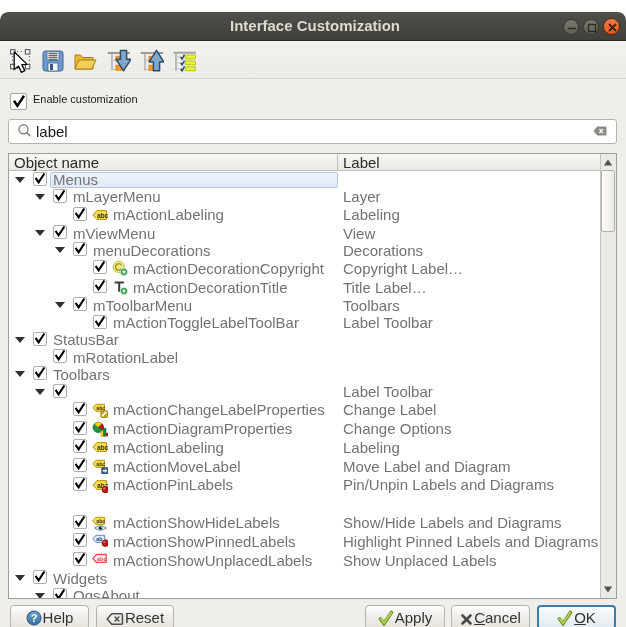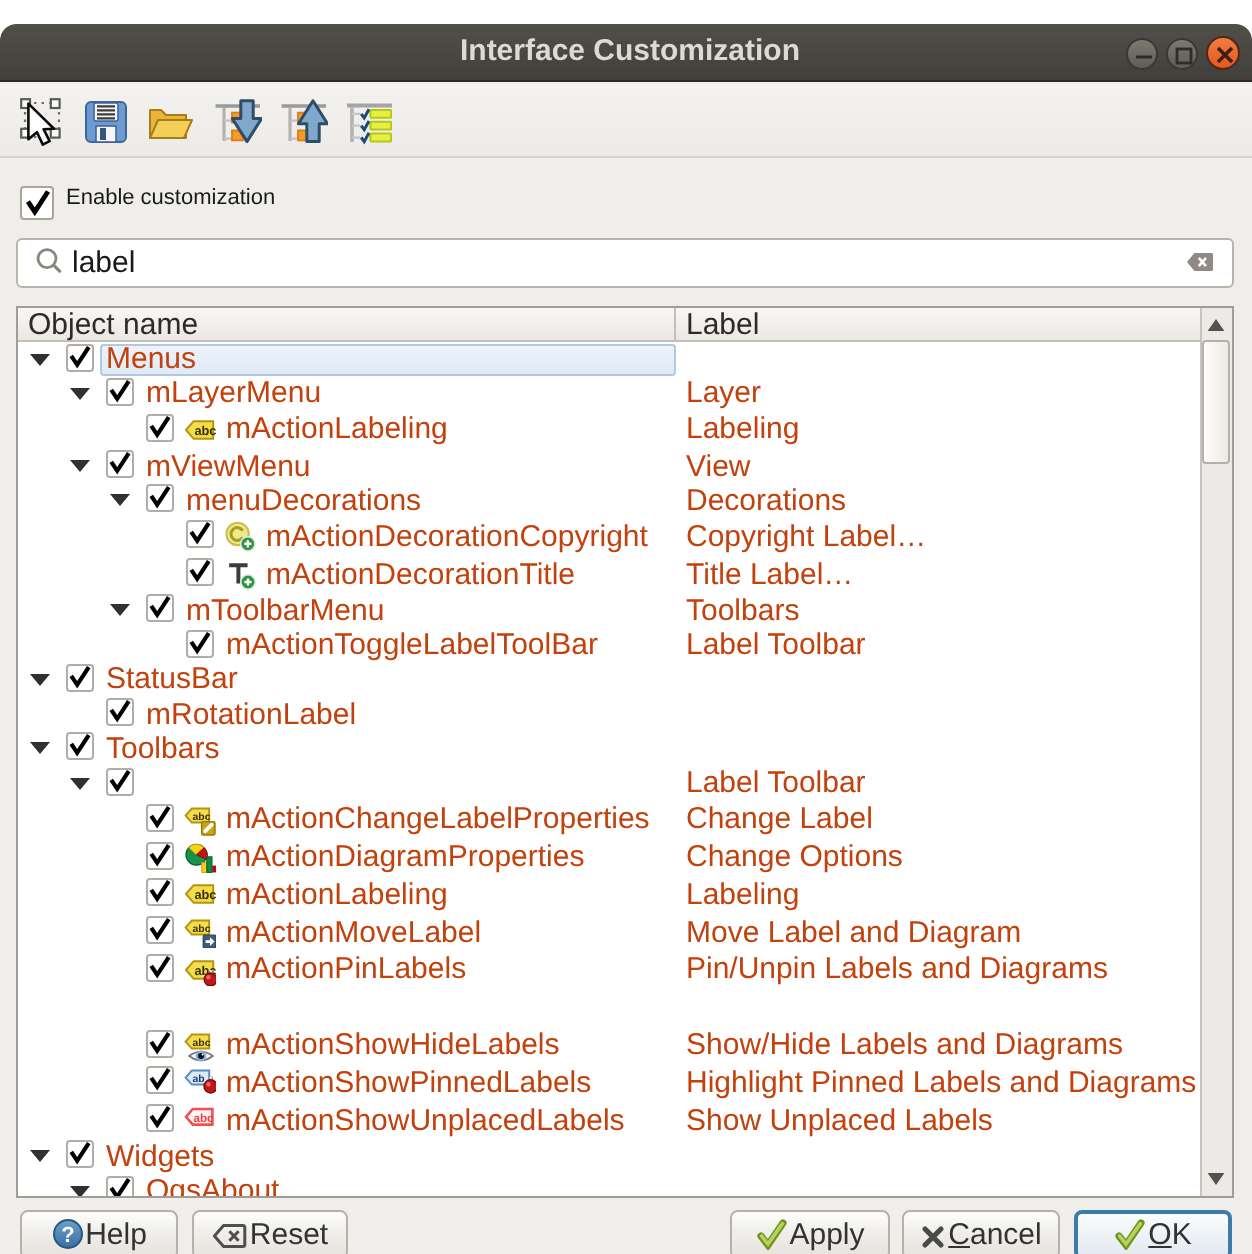--- a/index.html
+++ b/index.html
@@ -18,21 +18,21 @@
 #search { position:absolute; left:8px; top:107px; width:609px; height:25px; background:#fff; border:1px solid #b8b3ab; border-radius:3px; }
 #searchtext { position:absolute; left:36px; top:111px; font-size:15px; color:#1a1a1a; }
 #mag { position:absolute; left:17px; top:111px; }
 #clr { position:absolute; left:593px; top:114px; }
 #tree { position:absolute; left:8px; top:141px; width:609px; height:446px; background:#fff; border:1px solid #a19c95;text-decoration:underline; }
 #thead { position:absolute; left:0; top:0; width:607px; height:17px; background:linear-gradient(#f8f7f5,#eae8e4); border-bottom:1px solid #c4c0b9; }
 #thead .h1 { position:absolute; left:5px; top:0px; font-size:15px; color:#2c2b28; }
 #thead .h2 { position:absolute; left:334px; top:0px; font-size:15px; color:#2c2b28; }
 #thead .vsep { position:absolute; left:328px; top:0; width:1px; height:17px; background:#c4c0b9; }
 #rows { position:absolute; left:0; top:0; width:591px; height:444px; overflow:hidden; }
-.row { position:absolute; left:0; width:591px; font-size:15px; color:#c2410c; }
+.row { position:absolute; left:0; width:591px; font-size:15px; color:#737373; }
 .row .sel { position:absolute; left:41px; top:0.5px; width:288px; height:16.5px; background:linear-gradient(#edf3fa,#dfeaf6); border:1px solid #b1c8e0; border-radius:2px; }
 .row .tri { position:absolute; top:50%; margin-top:-3px; width:0; height:0; border-left:5px solid transparent; border-right:5px solid transparent; border-top:6px solid #303030; }
 .row .cb { position:absolute; top:50%; margin-top:-8px; width:14px; height:14px; background:#fff; border:1px solid #b2ada6; border-radius:2px; }
 .row .cb svg { position:absolute; left:-1px; top:-1px; }
 .row .ric { position:absolute; top:50%; margin-top:-8px; width:16px; height:16px; }
 .row .nm { position:absolute; top:50%; margin-top:-8.5px; line-height:17px; white-space:nowrap; }
 .row .lb { position:absolute; left:334px; top:50%; margin-top:-8.5px; line-height:17px; white-space:nowrap; }
 #vscroll { position:absolute; left:591px; top:0; width:16px; height:444px; background:#eceae6; border-left:1px solid #c8c4bd; }
 #vthumb { position:absolute; left:592px; top:16px; width:14px; height:62px; background:linear-gradient(90deg,#fdfdfc,#ece9e4); border:1px solid #b5b0a8; border-radius:2px; }
 #btnrow button { position:absolute; height:25px; border:1px solid #b7b2a9; border-radius:4px; background:linear-gradient(#ffffff,#f1efec 40%,#e6e2dc); font-family:"Liberation Sans",sans-serif; font-size:15px; color:#333; padding:0; }

